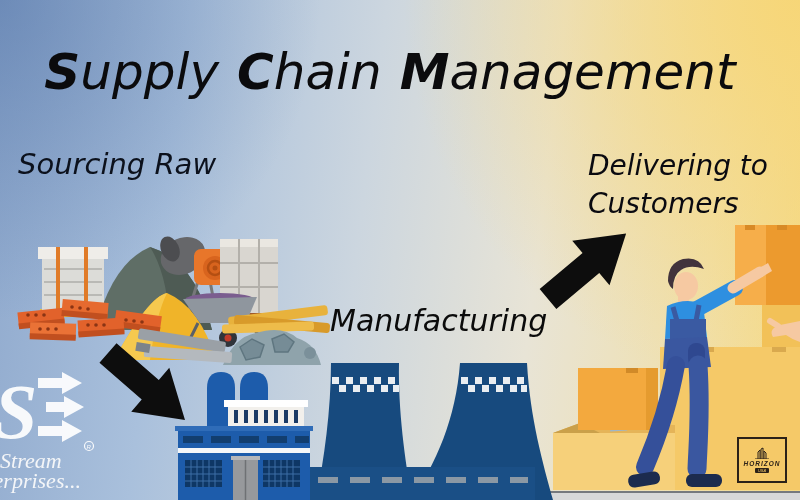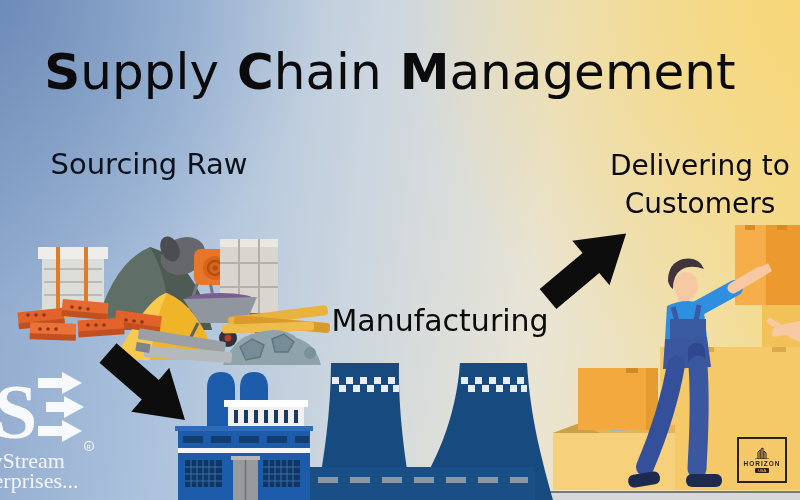--- a/index.html
+++ b/index.html
@@ -3,30 +3,31 @@
 <meta charset="utf-8">
 <style>
   html,body{margin:0;padding:0;}
   .canvas{
     position:relative;width:800px;height:500px;overflow:hidden;
     font-family:"DejaVu Sans","Liberation Sans",sans-serif;
     background:
       radial-gradient(circle at 0% 0%, rgba(62,98,155,0.42), rgba(62,98,155,0) 34%),
       radial-gradient(circle at 100% 0%, rgba(247,214,118,0.95), rgba(247,214,118,0) 42%),
       linear-gradient(97deg,#8fa9cd 0%,#a9c0dc 22%,#ccd6df 45%,#e8e4d6 66%,#f0e0ad 86%,#f5d983 100%);
+    font-style: italic;
   }
   .abs{position:absolute;}
   .title{
     left:0;right:0;top:36px;text-align:center;color:#0b0b0d;
     font-size:50px;line-height:72px;white-space:nowrap;transform:translateX(-10px);
   }
   .title .word{margin:0 9px;}
   .title .initial{font-weight:bold;}
   .stage-label{
-    text-align:center;color:#0c111c;
+    color:#0c111c;
   }
   .label-sourcing{left:18px;top:146px;width:262px;font-size:29px;line-height:37px;}
   .label-manufacturing{left:330px;top:302px;width:220px;font-size:30px;line-height:38px;color:#0b0b0b;}
   .label-delivering{left:588px;top:147px;width:224px;font-size:28px;line-height:38px;color:#0a0a10;}
   .floor{
     left:300px;top:491px;width:500px;height:9px;
     background:#d7d8d9;border-top:2px solid #75797e;box-sizing:border-box;
   }
   .nse-text{
     font-family:"Liberation Serif","DejaVu Serif",serif;

